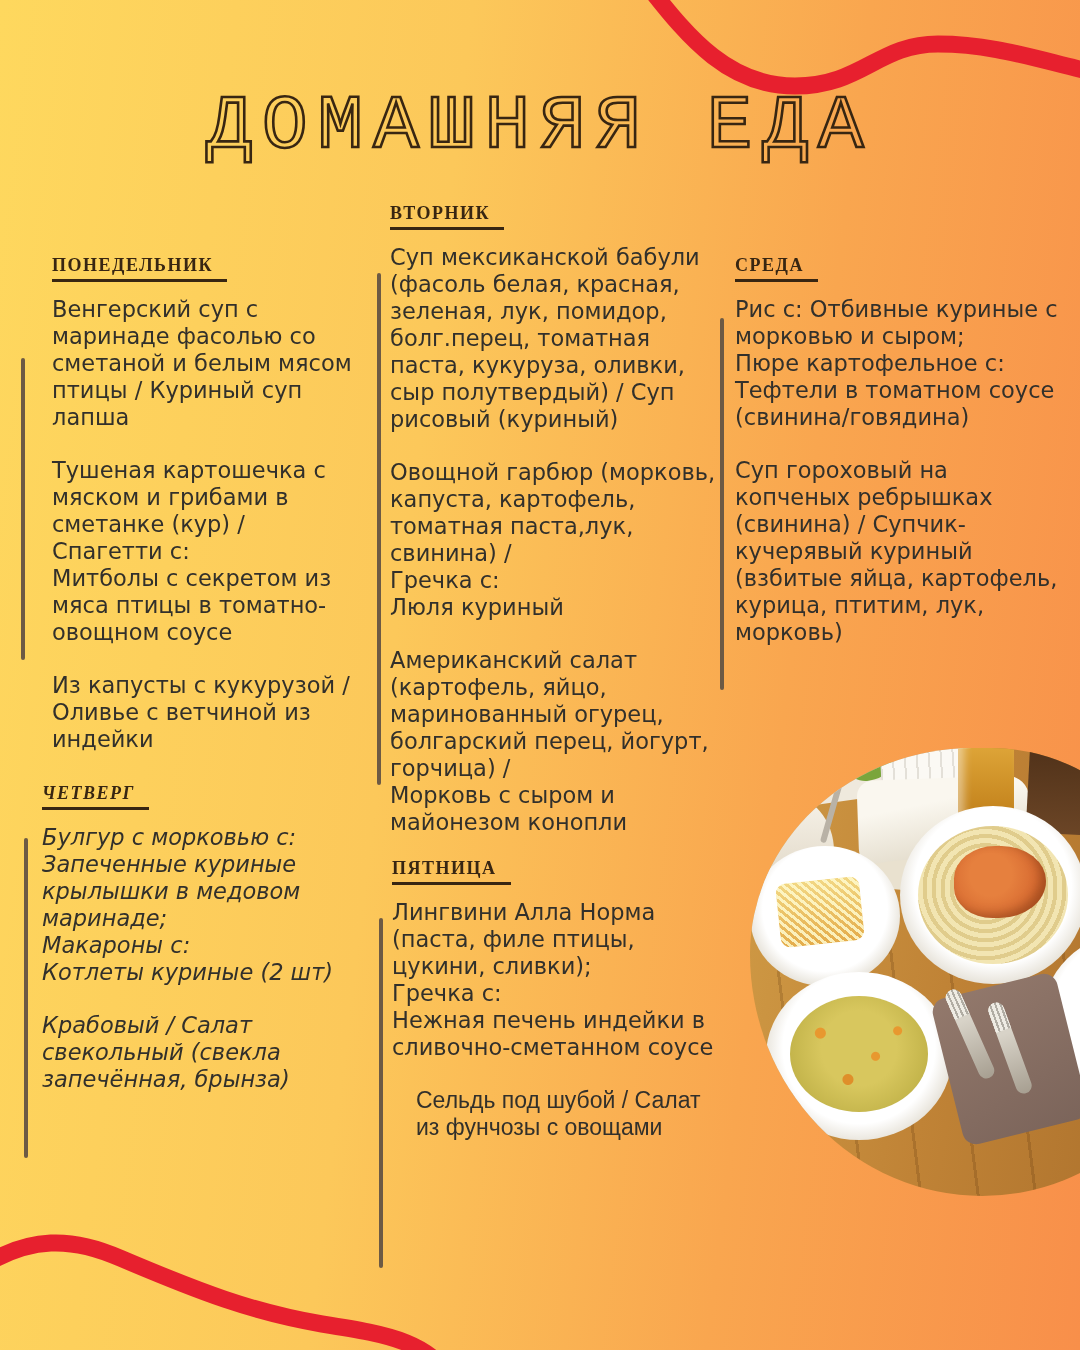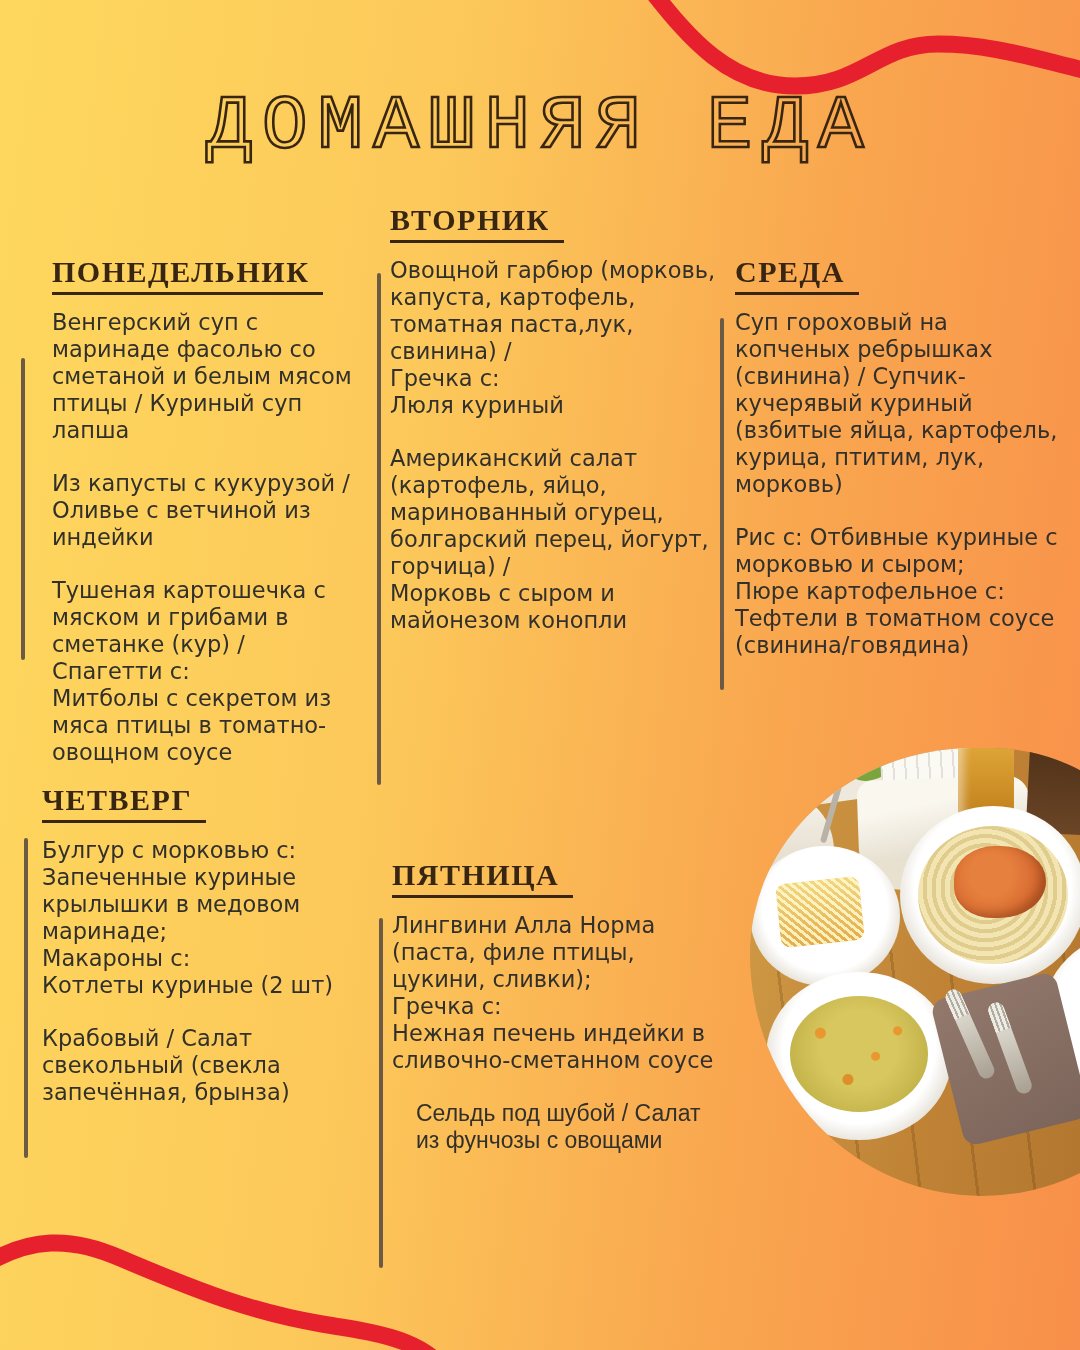--- a/index.html
+++ b/index.html
@@ -14,38 +14,38 @@
     font-family:Liberation Mono, monospace;font-weight:400;
     font-size:76px;letter-spacing:10px;color:var(--title_ink);z-index:3;white-space:nowrap;
   }
   @supports (-webkit-text-stroke: 2px black){
     .title{color:transparent;-webkit-text-stroke:2.6px var(--title_ink);}
   }
   .day{position:absolute;z-index:3;}
   .day h2{
     margin:0 0 14px 0;display:inline-block;
     font-family:"Liberation Serif","DejaVu Serif",serif;font-weight:700;
-    font-size:30px;letter-spacing:1.5px;color:var(--title_ink);
+    font-size:18px;letter-spacing:1.5px;color:var(--title_ink);
     border-bottom:3px solid var(--title_ink);padding:0 14px 3px 0;text-align:center;
   }
   .menu-block{
     font-size:22.5px;line-height:27px;white-space:pre-line;
     margin:0 0 26px 0;color:var(--body_text);
   }
   .menu-block.alt-font{font-family:"Liberation Sans",sans-serif;font-size:23px;margin-left:24px;}
   .vbar{position:absolute;width:4px;background:var(--divider);border-radius:2px;z-index:2;}
   #bar-monday{left:21px;top:358px;height:302px;}
   #bar-tuesday{left:377px;top:273px;height:512px;}
   #bar-wednesday{left:720px;top:318px;height:372px;}
   #bar-thursday{left:24px;top:838px;height:320px;}
   #bar-friday{left:379px;top:918px;height:350px;}
   #col-monday{left:52px;top:255px;width:330px;}
   #col-tuesday{left:390px;top:203px;width:330px;}
   #col-wednesday{left:735px;top:255px;width:330px;}
-  #col-thursday{left:42px;top:783px;width:332px;}
+  #col-thursday{left:42px;top:783px;width:332px;font-style:italic;}
   #col-friday{left:392px;top:858px;width:336px;}
 
   
   .photo{
     position:absolute;left:750px;top:748px;width:446px;height:448px;z-index:2;
     border-radius:50% 46% 48% 52% / 46% 50% 46% 54%;overflow:hidden;
     background:
       repeating-linear-gradient(83deg,transparent 0 54px,rgba(90,50,10,.22) 54px 57px),
       linear-gradient(100deg,#cf9a45 0%,#c08336 45%,#a96e2b 100%);
   }
@@ -106,41 +106,42 @@
 
   <div class="vbar" id="bar-monday"></div>
   <div class="vbar" id="bar-tuesday"></div>
   <div class="vbar" id="bar-wednesday"></div>
   <div class="vbar" id="bar-thursday"></div>
   <div class="vbar" id="bar-friday"></div>
 
   <section class="day" id="col-monday">
     <h2>ПОНЕДЕЛЬНИК</h2>
     <div class="menu-block">Венгерский суп с маринаде фасолью со сметаной и белым мясом птицы / Куриный суп лапша</div>
-    <div class="menu-block">Из капусты с кукурузой / Оливье с ветчиной из индейки</div>
     <div class="menu-block">Тушеная картошечка с мяском и грибами в сметанке (кур) /
 Спагетти с:
 Митболы с секретом из мяса птицы в томатно-овощном соусе</div>
+    <div class="menu-block">Из капусты с кукурузой / Оливье с ветчиной из индейки</div>
   </section>
 
   <section class="day" id="col-tuesday">
     <h2>ВТОРНИК</h2>
+    <div class="menu-block">Суп мексиканской бабули (фасоль белая, красная, зеленая, лук, помидор, болг.перец, томатная паста, кукуруза, оливки, сыр полутвердый) / Суп рисовый (куриный)</div>
     <div class="menu-block">Овощной гарбюр (морковь, капуста, картофель, томатная паста,лук, свинина) /
 Гречка с:
 Люля куриный</div>
     <div class="menu-block">Американский салат (картофель, яйцо, маринованный огурец, болгарский перец, йогурт, горчица) /
 Морковь с сыром и майонезом конопли</div>
   </section>
 
   <section class="day" id="col-wednesday">
     <h2>СРЕДА</h2>
-    <div class="menu-block">Суп гороховый на копченых ребрышках (свинина) / Супчик-кучерявый куриный (взбитые яйца, картофель, курица, птитим, лук, морковь)</div>
     <div class="menu-block">Рис с: Отбивные куриные с морковью и сыром;
 Пюре картофельное с:
 Тефтели в томатном соусе (свинина/говядина)</div>
+    <div class="menu-block">Суп гороховый на копченых ребрышках (свинина) / Супчик-кучерявый куриный (взбитые яйца, картофель, курица, птитим, лук, морковь)</div>
   </section>
 
   <section class="day" id="col-thursday">
     <h2>ЧЕТВЕРГ</h2>
     <div class="menu-block">Булгур с морковью с:
 Запеченные куриные крылышки в медовом маринаде;
 Макароны с:
 Котлеты куриные (2 шт)</div>
     <div class="menu-block">Крабовый / Салат свекольный (свекла запечённая, брынза)</div>
   </section>

